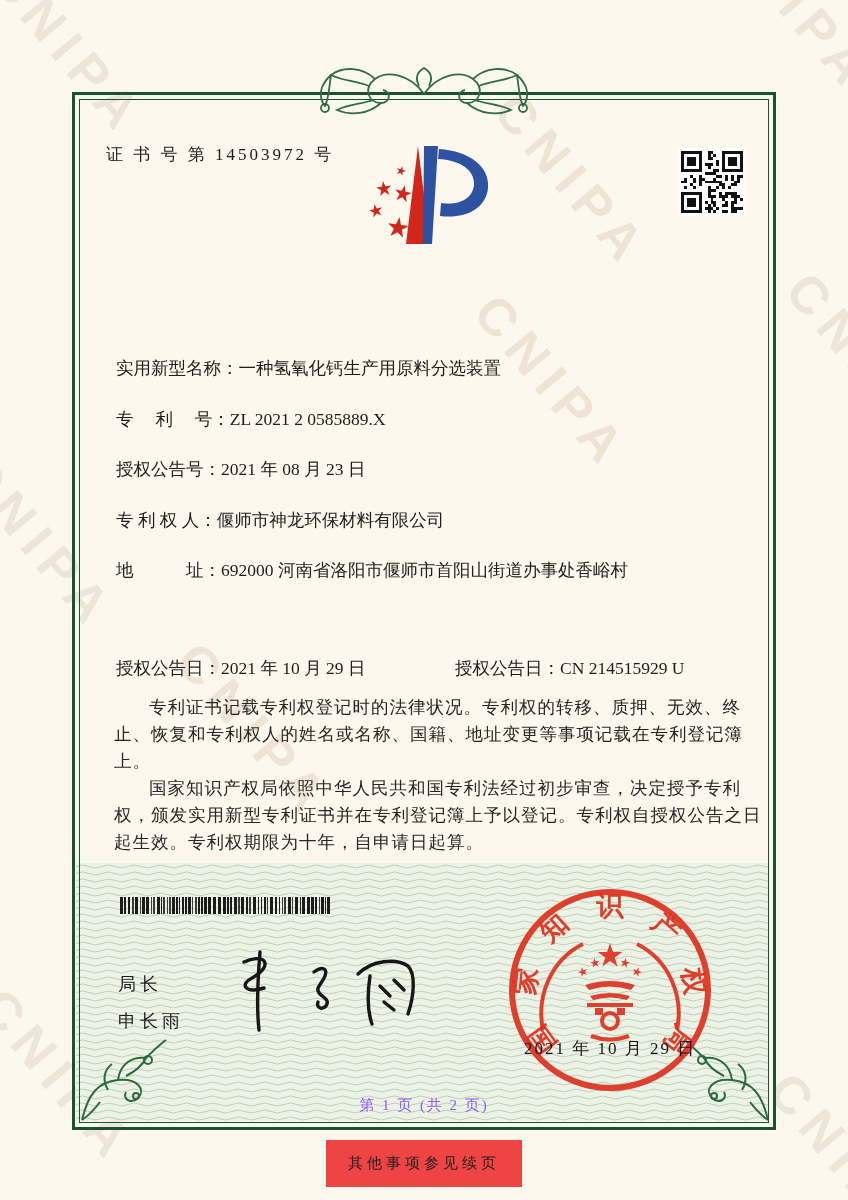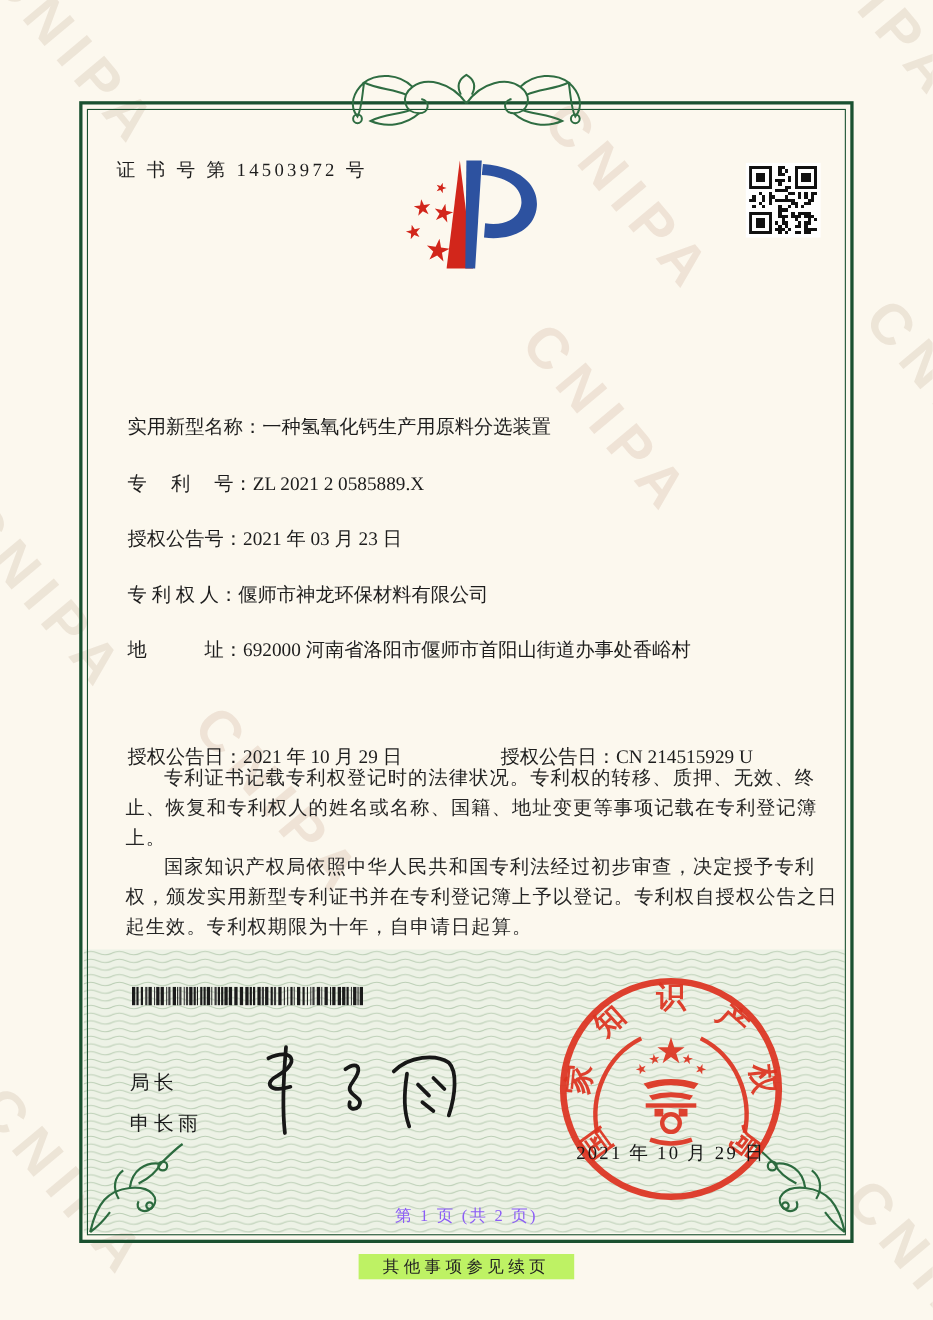--- a/index.html
+++ b/index.html
@@ -23,41 +23,41 @@
   
   .cert-no{position:absolute;left:106px;top:143px;font-size:17px;letter-spacing:3px;z-index:6;}
   .logo{position:absolute;left:348px;top:140px;z-index:6;}
   .qr{position:absolute;left:678px;top:148px;width:68px;height:68px;background:#fff;
       padding:3px;box-sizing:border-box;z-index:6;}
   .title{position:absolute;left:0;top:258px;width:100%;text-align:center;font-size:38px;
          font-weight:bold;letter-spacing:9px;color:#131313;z-index:6;}
   
   .fields{position:absolute;left:116px;top:356px;width:650px;z-index:6;font-size:17.5px;}
   .field-row{position:relative;height:50.5px;}
-  .field-label{display:inline-block;white-space:pre;margin-top:20px;}
+  .field-label{display:inline-block;white-space:pre;}
   .field-value{white-space:pre;}
   .grant-row{position:absolute;left:116px;top:656px;width:650px;font-size:17.5px;z-index:6;}
   .grant-no{position:absolute;left:339px;top:0;}
   
   .paras{position:absolute;left:114px;top:694px;width:648px;z-index:6;
          font-size:17.5px;line-height:27px;letter-spacing:1px;color:#262626;}
   .paras p{margin:0;text-indent:2em;}
   
   .barcode{position:absolute;left:120px;top:897px;width:216px;height:17px;font-size:0;
            white-space:nowrap;overflow:hidden;z-index:6;}
   .barcode span{display:inline-block;height:100%;background:#1d1d1d;}
   .barcode i{display:inline-block;height:100%;}
   .officer{position:absolute;left:118px;top:972px;z-index:6;font-size:18px;letter-spacing:4px;}
   .officer div{margin-bottom:13px;font-family:Liberation Serif, serif;}
   .signature{position:absolute;left:222px;top:938px;z-index:7;}
   .seal{position:absolute;left:503px;top:884px;z-index:7;}
   .footer-page{position:absolute;left:0;top:1096px;width:100%;text-align:center;
                font-size:15px;letter-spacing:2px;z-index:6;color:#8b5cf6;}
   .continuation{position:absolute;left:0;top:1140px;width:100%;text-align:center;z-index:6;}
-  .continuation span{display:inline-block;background:#bef264;padding:2px 22px;
+  .continuation span{display:inline-block;background:#ef4444;padding:14px 22px;
                      font-size:15px;letter-spacing:4px;color:#222;}
 </style>
 </head>
 <body>
 
 <div class="page">
 
   <div class="wm light" style="left:-36px;top:18px">CNIPA</div>
   <div class="wm light" style="left:692px;top:-26px">CNIPA</div>
   <div class="wm" style="left:468px;top:150px">CNIPA</div>
@@ -264,21 +264,21 @@
 
 
   <div class="fields">
     <div class="field-row">
       <span class="field-label">实用新型名称：</span><span class="field-value">一种氢氧化钙生产用原料分选装置</span>
     </div>
     <div class="field-row">
       <span class="field-label">专　 利 　号：</span><span class="field-value">ZL 2021 2 0585889.X</span>
     </div>
     <div class="field-row">
-      <span class="field-label">授权公告号：</span><span class="field-value">2021 年 03 月 23 日</span>
+      <span class="field-label">授权公告号：</span><span class="field-value">2021 年 08 月 23 日</span>
     </div>
     <div class="field-row">
       <span class="field-label">专 利 权 人：</span><span class="field-value">偃师市神龙环保材料有限公司</span>
     </div>
     <div class="field-row">
       <span class="field-label">地　　　址：</span><span class="field-value">692000 河南省洛阳市偃师市首阳山街道办事处香峪村</span>
     </div>
   </div>
 
   <div class="grant-row">

